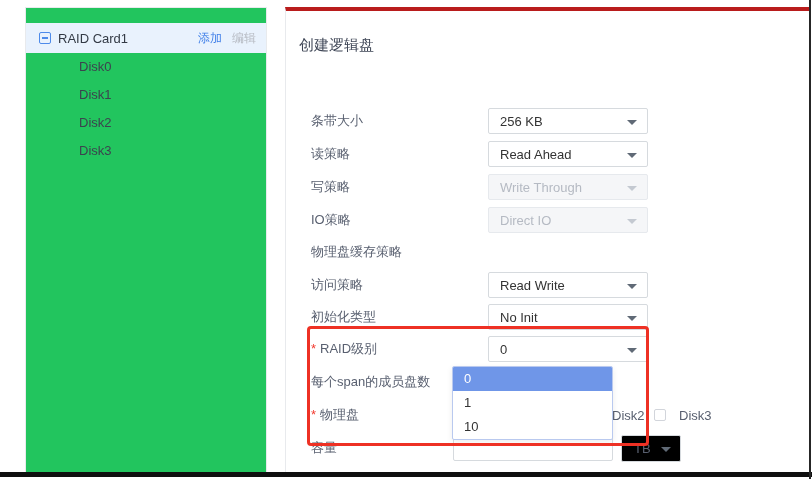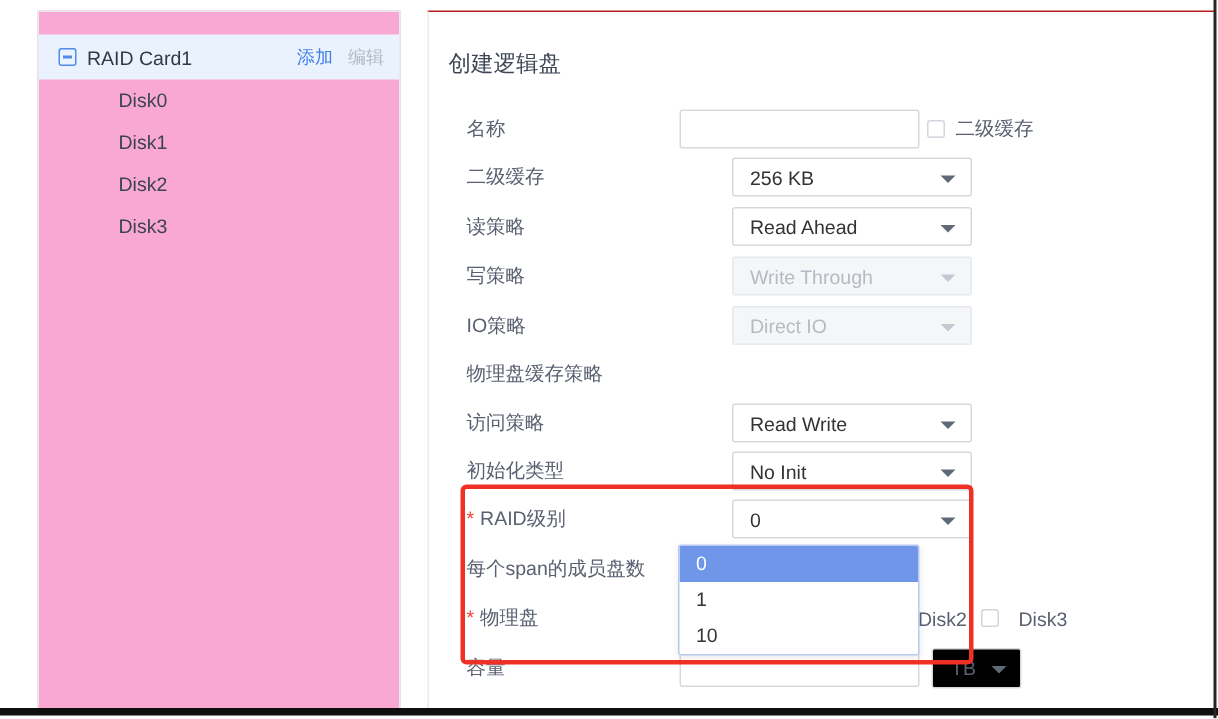--- a/index.html
+++ b/index.html
@@ -7,36 +7,36 @@
   body { font-family: "Liberation Sans", "DejaVu Sans", sans-serif; }
 
   .screen { position: relative; width: 812px; height: 479px; background:#fff; overflow: hidden; }
 
   
   .frame-bottom { position:absolute; left:0; top:472px; width:812px; height:5px; background:#0f0f0f; }
   .frame-right  { position:absolute; left:809px; top:0; width:2px; height:479px; background:#262626; }
 
   
   .sidebar { position:absolute; left:25px; top:7px; width:242px; height:465px;
-             background:#f9a8d4; border:1px solid #e8eaed; border-bottom:none; }
+             background:#22c55e; border:1px solid #e8eaed; border-bottom:none; }
   .tree-row-active { position:absolute; left:0; top:15px; width:100%; height:30px;
              background:#e9f2fd; display:flex; align-items:center; padding:0 10px 0 13px; }
   .collapse-box { width:12px; height:12px; border:1px solid #4e8bea; border-radius:2px;
              display:flex; align-items:center; justify-content:center; flex:none; }
   .collapse-box .minus { width:6px; height:2px; background:#4e8bea; }
   .tree-card-label { margin-left:7px; font-size:13px; color:#333a45; }
   .tree-links { margin-left:auto; display:flex; gap:10px; font-size:12px; }
   .link-add { color:#3f7fe8; cursor:pointer;text-align:center; }
   .link-edit { color:#b6bac2; cursor:pointer; }
   .disk-list { position:absolute; left:0; top:45px; width:100%; }
   .disk-item { height:28px; line-height:28px; padding-left:53px; font-size:13px; color:#3c434e; }
 
   
   .main { position:absolute; left:285px; top:7px; width:525px; height:465px;
-          background:#fff; border-top:1px solid #b91c1c; border-left:1px solid #e8eaed; }
+          background:#fff; border-top:4px solid #b91c1c; border-left:1px solid #e8eaed; }
   .panel-title { position:absolute; left:13px; top:25px; font-size:15px; color:#3f4656; }
 
   .form-row { position:absolute; height:26px; display:flex; align-items:center; }
   .row-label { position:absolute; left:25px; font-size:13px; color:#596070; white-space:nowrap; }
   .req-star { color:#f23a2f; margin-right:4px; font-size:13px; }
 
   .ctl { position:absolute; left:167px; width:160px; height:26px; }
 
   .text-input { width:160px; height:26px; border:1px solid #d6dade; border-radius:2px;
                 background:#fff; font-size:13px; color:#333; padding:0 10px;
@@ -100,31 +100,23 @@
       <div class="disk-item">Disk0</div>
       <div class="disk-item">Disk1</div>
       <div class="disk-item">Disk2</div>
       <div class="disk-item">Disk3</div>
     </div>
   </div>
 
   <div class="main">
     <div class="panel-title">创建逻辑盘</div>
 
-    <div class="form-row" style="top:65px; left:0; width:100%;">
-      <span class="row-label">名称</span>
-      <input class="text-input ctl" value="" style="">
-      <span class="cache-check">
-        <span class="checkbox"></span>
-        <span class="cache-label">二级缓存</span>
-      </span>
-    </div>
 
     <div class="form-row" style="top:97px; left:0; width:100%;">
-      <span class="row-label">二级缓存</span>
+      <span class="row-label">条带大小</span>
       <div class="select ctl">
         <span>256 KB</span>
         <span class="arrow"></span>
       </div>
     </div>
 
     <div class="form-row" style="top:130px; left:0; width:100%;">
       <span class="row-label">读策略</span>
       <div class="select ctl">
         <span>Read Ahead</span>

